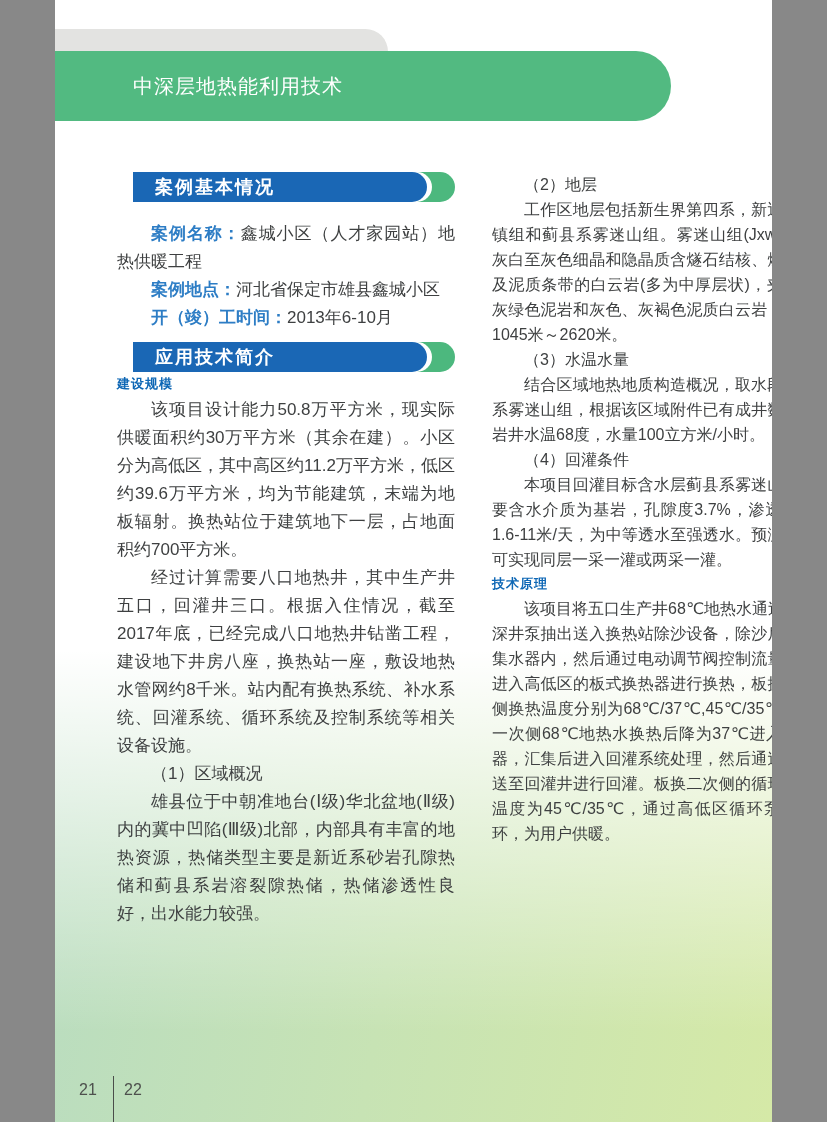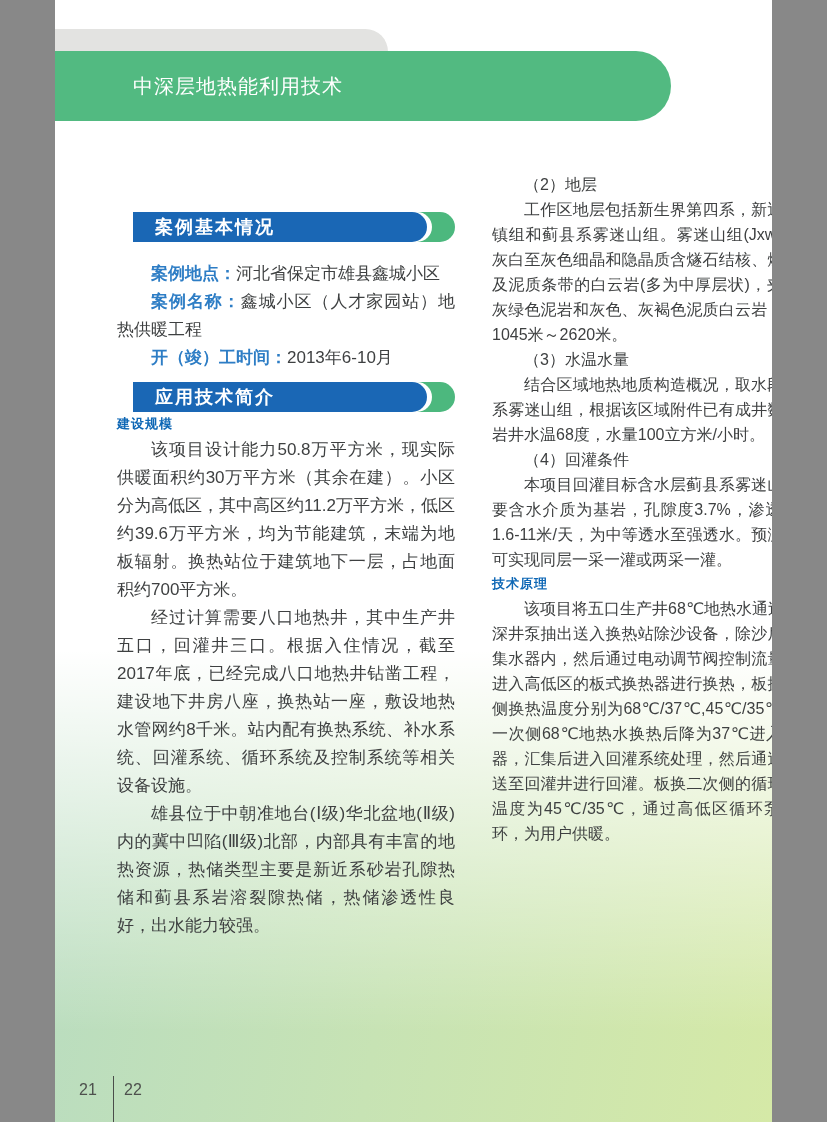--- a/index.html
+++ b/index.html
@@ -34,21 +34,21 @@
   }
   .green-banner .title {
     position:absolute; left:78px; top:0;
     line-height:70px;
     color:#ffffff;
     font-size:20px;
     letter-spacing:1px;
   }
 
   
-  .sec-header { position:relative; height:30px; margin-left:16px; width:322px;margin-top:40px; }
+  .sec-header { position:relative; height:30px; margin-left:16px; width:322px; }
   .sec-header .tail {
     position:absolute; right:0; top:0;
     width:70px; height:30px;
     background:#4cb87e;
     border-radius:0 15px 15px 0;
   }
   .sec-header .pill {
     position:absolute; left:0; top:0;
     width:294px; height:30px;
     box-sizing:border-box;
@@ -123,34 +123,35 @@
   </div>
 
   <div id="col-left" class="col">
 
     <div class="sec-header">
       <div class="tail"></div>
       <div class="pill">案例基本情况</div>
     </div>
 
     <div class="case-list">
+      <p class="case-item"><span class="case-label">案例名称：</span><span>鑫城小区（人才家园站）地热供暖工程</span></p>
       <p class="case-item"><span class="case-label">案例地点：</span><span>河北省保定市雄县鑫城小区</span></p>
-      <p class="case-item"><span class="case-label">案例名称：</span><span>鑫城小区（人才家园站）地热供暖工程</span></p>
       <p class="case-item"><span class="case-label">开（竣）工时间：</span><span>2013年6-10月</span></p>
     </div>
 
     <div id="hdr2" class="sec-header">
       <div class="tail"></div>
       <div class="pill">应用技术简介</div>
     </div>
 
     <h3 class="subhead h3-scale">建设规模</h3>
     <p class="body-p">该项目设计能力50.8万平方米，现实际供暖面积约30万平方米（其余在建）。小区分为高低区，其中高区约11.2万平方米，低区约39.6万平方米，均为节能建筑，末端为地板辐射。换热站位于建筑地下一层，占地面积约700平方米。</p>
     <p class="body-p p-gap">经过计算需要八口地热井，其中生产井五口，回灌井三口。根据入住情况，截至2017年底，已经完成八口地热井钻凿工程，建设地下井房八座，换热站一座，敷设地热水管网约8千米。站内配有换热系统、补水系统、回灌系统、循环系统及控制系统等相关设备设施。</p>
 
+    <p class="sub-title">（1）区域概况</p>
     <p class="body-p">雄县位于中朝准地台(Ⅰ级)华北盆地(Ⅱ级)内的冀中凹陷(Ⅲ级)北部，内部具有丰富的地热资源，热储类型主要是新近系砂岩孔隙热储和蓟县系岩溶裂隙热储，热储渗透性良好，出水能力较强。</p>
 
   </div>
 
   <div id="col-right" class="col">
 
     <p class="sub-title">（2）地层</p>
     <p class="body-p">工作区地层包括新生界第四系，新近系明化镇组和蓟县系雾迷山组。雾迷山组(Jxw)主要为灰白至灰色细晶和隐晶质含燧石结核、燧石条带及泥质条带的白云岩(多为中厚层状)，夹紫红、灰绿色泥岩和灰色、灰褐色泥质白云岩，总厚度 1045米～2620米。</p>
 
     <p class="sub-title">（3）水温水量</p>

